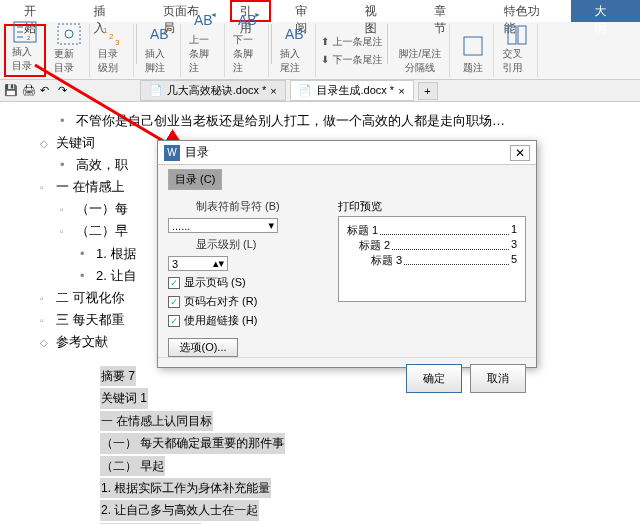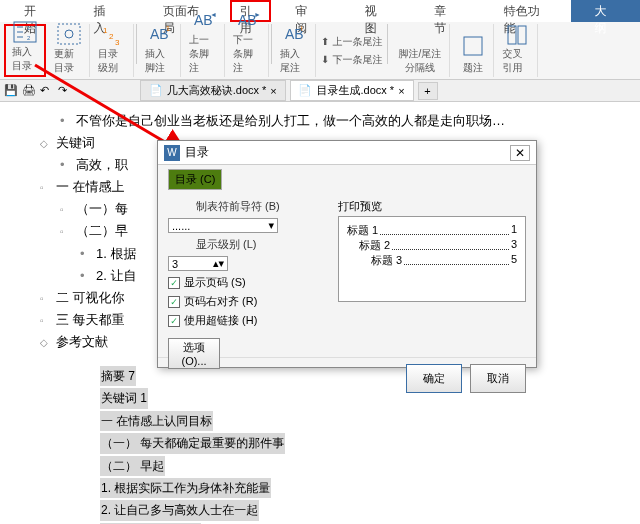--- a/index.html
+++ b/index.html
@@ -51,22 +51,22 @@
 .dlg-label { font-size: 11px; color: #333; margin-left: 28px; }
 .dlg-select { border: 1px solid #999; background: #fff; height: 18px; font-size: 11px; padding: 0 3px; width: 110px; display:flex; align-items:center; justify-content:space-between; }
 .dlg-chk { display: flex; align-items: center; gap: 4px; font-size: 11px; }
 .chkbox { width: 12px; height: 12px; border: 1px solid #666; background: #fff; display: flex; align-items: center; justify-content: center; font-size: 9px; color: #2a5; }
 .dlg-preview-label { font-size: 11px; margin-bottom: 2px; }
 .dlg-preview { border: 1px solid #999; background: #fff; height: 86px; padding: 6px 8px; font-size: 11px; }
 .dlg-preview-line { display: flex; }
 .dots { flex: 1; border-bottom: 1px dotted #333; margin: 0 2px 3px; }
 .dlg-footer { display: flex; justify-content: flex-end; gap: 8px; padding: 6px 10px; border-top: 1px solid #ddd; }
 .dlg-btn { background: linear-gradient(#fff,#e4e4e4); border: 1px solid #888; font-size: 11px; padding: 6px 16px; cursor: pointer; }
-.opt-btn { background: linear-gradient(#fff,#e4e4e4); border: 1px solid #888; font-size: 11px; padding: 1px 8px; width: 52px; margin-top: 6px; }
-.tab-body { border: 1px solid #aaa; background:#4d7c0f; padding: 2px 6px; font-size:11px; display:inline-block; margin-bottom:3px;}
+.opt-btn { background: linear-gradient(#fff,#e4e4e4); border: 1px solid #888; font-size: 11px; padding: 1px 8px; width: 70px; margin-top: 6px; }
+.tab-body { border: 1px solid #aaa; background:#a3a3a3; padding: 2px 6px; font-size:11px; display:inline-block; margin-bottom:3px;}
 
 
 .sep { width: 1px; height: 40px; background: #ccc; }
 </style>
 </head>
 <body>
 
 <div class="menubar">
   <div class="item">开始</div>
   <div class="item">插入</div>

